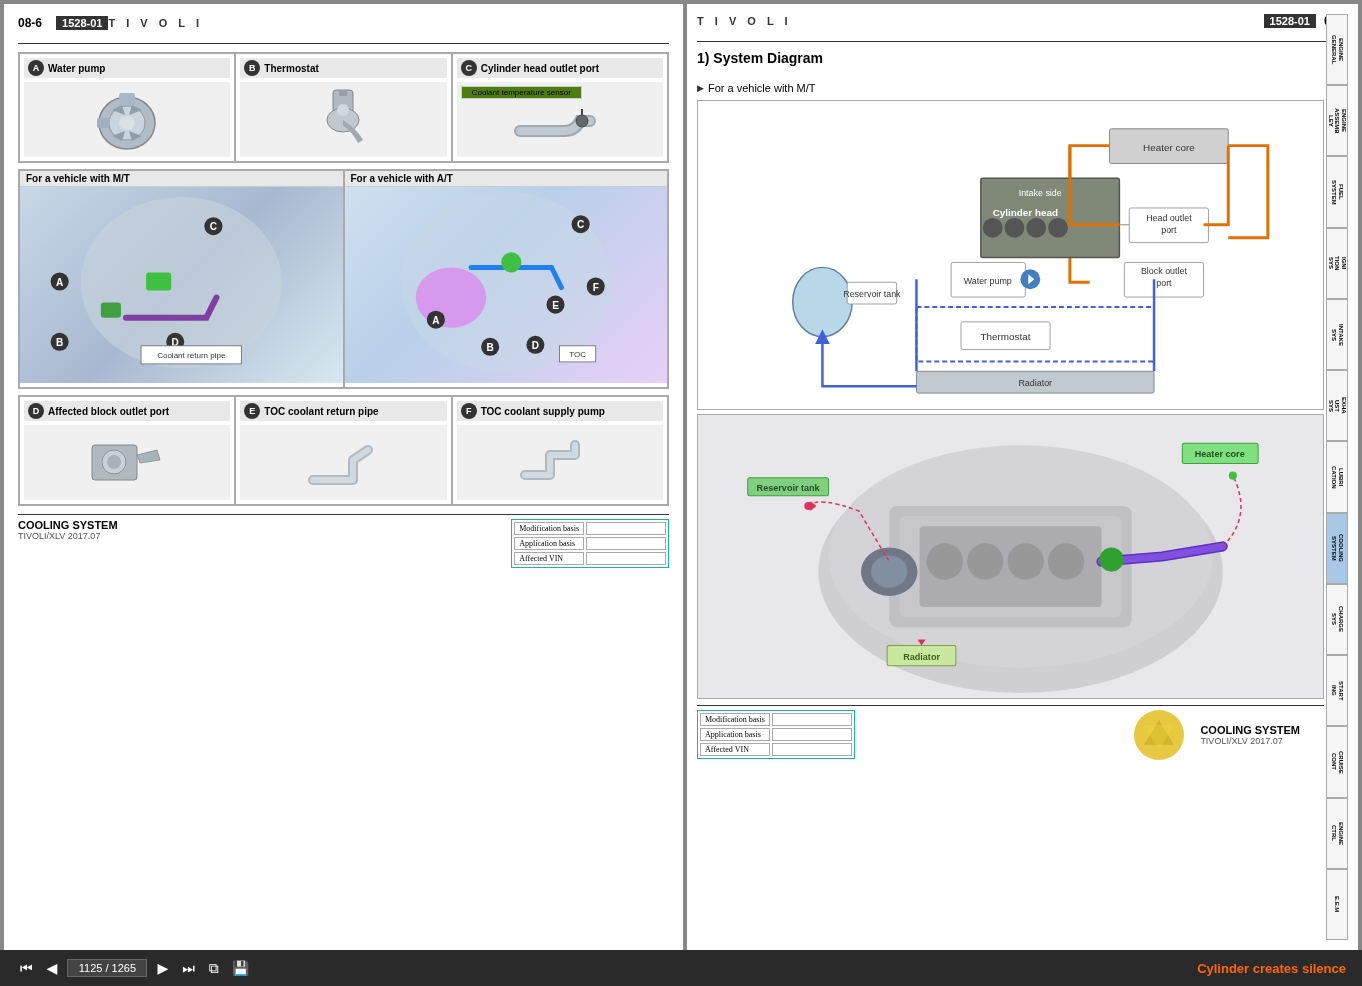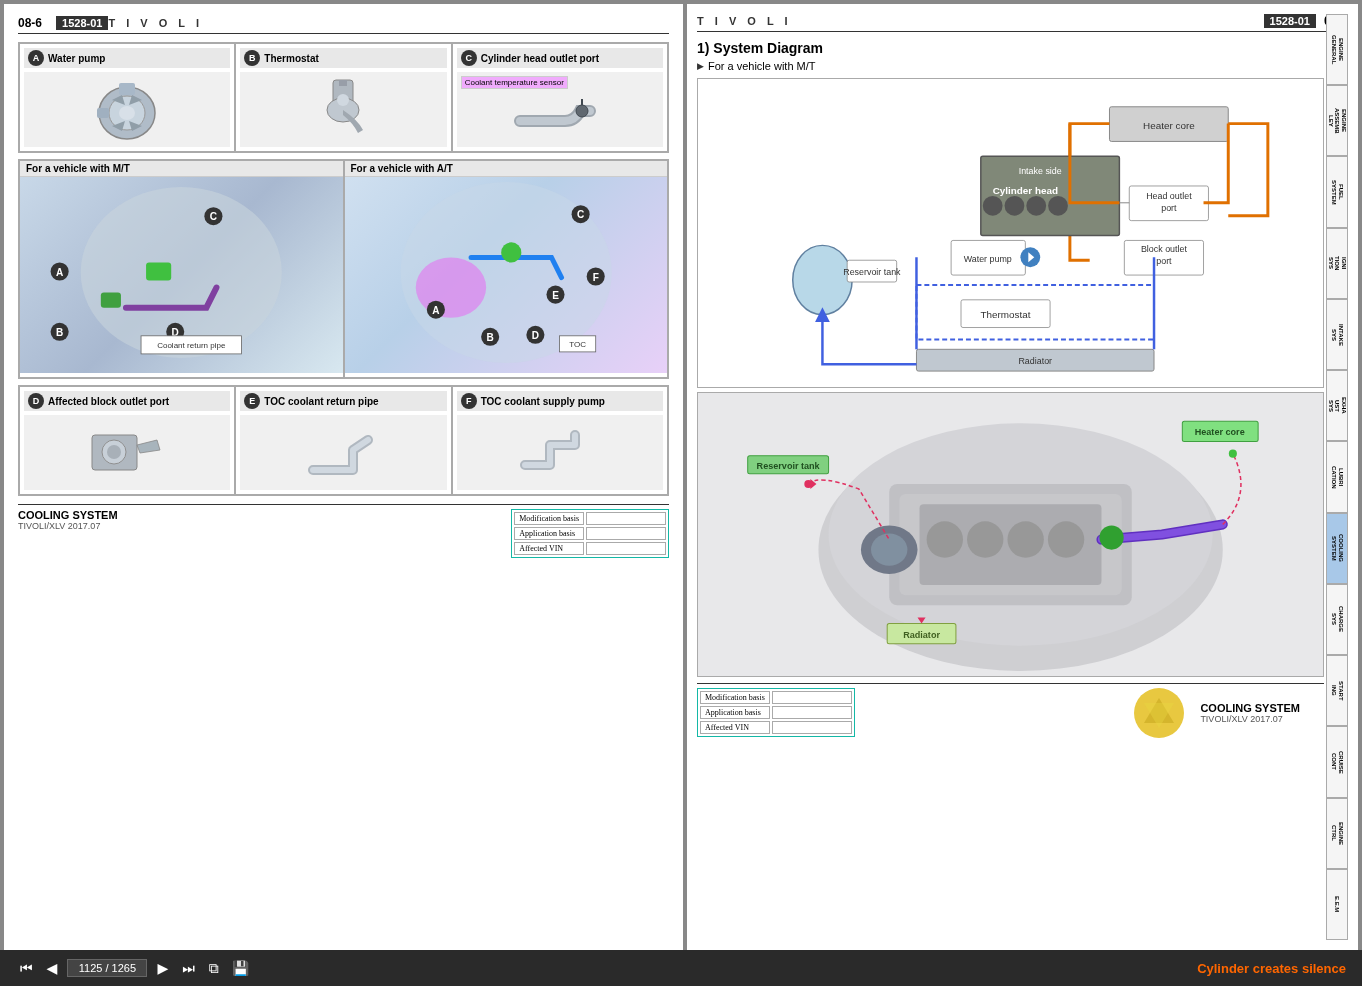--- a/index.html
+++ b/index.html
@@ -34,21 +34,21 @@
       padding: 10px 10px;
       position: relative;
       overflow: hidden;
     }
     
     .page-header {
       display: flex;
       justify-content: flex-start;
       align-items: center;
       border-bottom: 1px solid #333;
-      padding-bottom: 3px;
+      padding-bottom: 13px;
       margin-bottom: 8px;
       font-size: 11px;
       font-weight: bold;
     }
     .page-header .page-num { font-weight: bold; font-size: 12px; }
     .page-header .doc-num { 
       background: #333; color: white; padding: 1px 6px; font-size: 11px; margin-left: 14px;
     }
     .page-header .brand {
       letter-spacing: 4px; font-size: 11px; color: #333;
@@ -160,21 +160,21 @@
     
     .section-title {
       font-size: 18px;
       font-weight: bold;
       margin-bottom: 6px;
       color: #000;
     }
     .subsection-title {
       font-size: 14px;
       font-weight: bold;
-      margin-bottom: 4px;
+      margin-bottom: 16px;
     }
     .vehicle-type {
       font-size: 11px;
       margin-bottom: 6px;
       display: flex;
       align-items: center;
       gap: 4px;
     }
     .vehicle-type::before {
       content: '▶';
@@ -339,21 +339,21 @@
             </svg>
           </div>
         </div>
 
         <div class="comp-cell">
           <div class="comp-label">
             <span class="letter-badge">C</span>
             <span>Cylinder head outlet port</span>
           </div>
           <div class="comp-img" style="flex-direction:column; gap:4px;">
-            <div style="font-size:8px; background:#f0abfc; border:1px solid #ccc; padding:1px 3px; position:absolute; top:4px; left:4px;">Coolant temperature sensor</div>
+            <div style="font-size:8px; background:#4d7c0f; border:1px solid #ccc; padding:1px 10px; position:absolute; top:4px; left:4px;">Coolant temperature sensor</div>
             <svg width="100" height="55" viewBox="0 0 100 55" style="margin-top:18px;">
               <path d="M10 30 L55 30 Q65 30 70 20 L80 20" fill="none" stroke="#a0a8b0" stroke-width="12" stroke-linecap="round"></path>
               <path d="M10 30 L55 30 Q65 30 70 20 L80 20" fill="none" stroke="#c0c8d0" stroke-width="8" stroke-linecap="round"></path>
               <circle cx="72" cy="20" r="6" fill="#606870" stroke="#404850" stroke-width="1"></circle>
               <line x1="72" y1="14" x2="72" y2="8" stroke="#404850" stroke-width="2"></line>
             </svg>
           </div>
         </div>
       </div>
 

